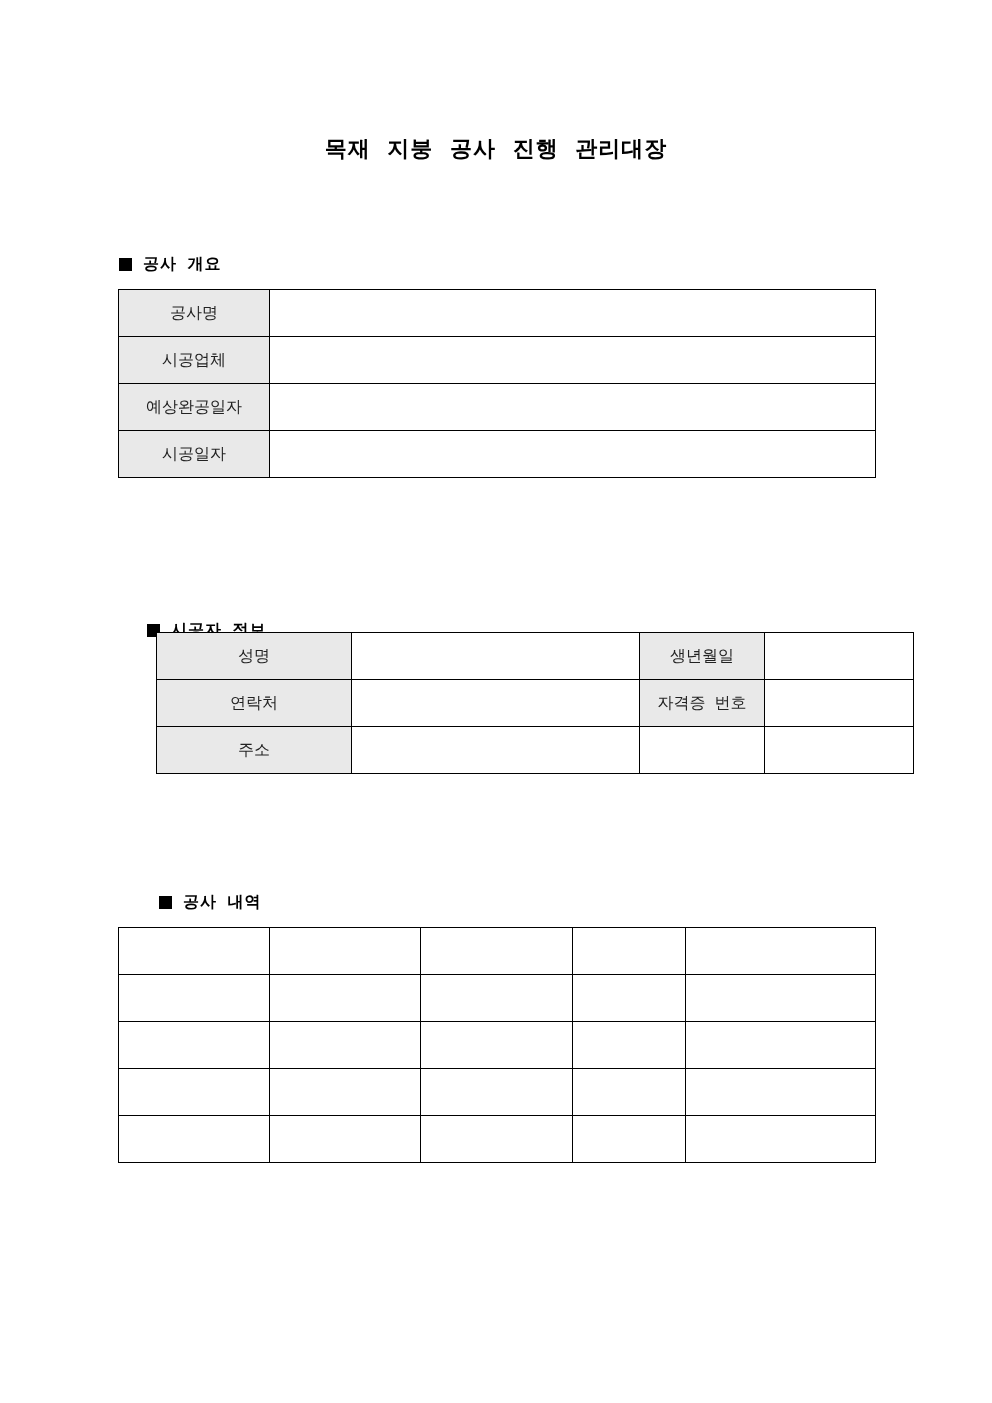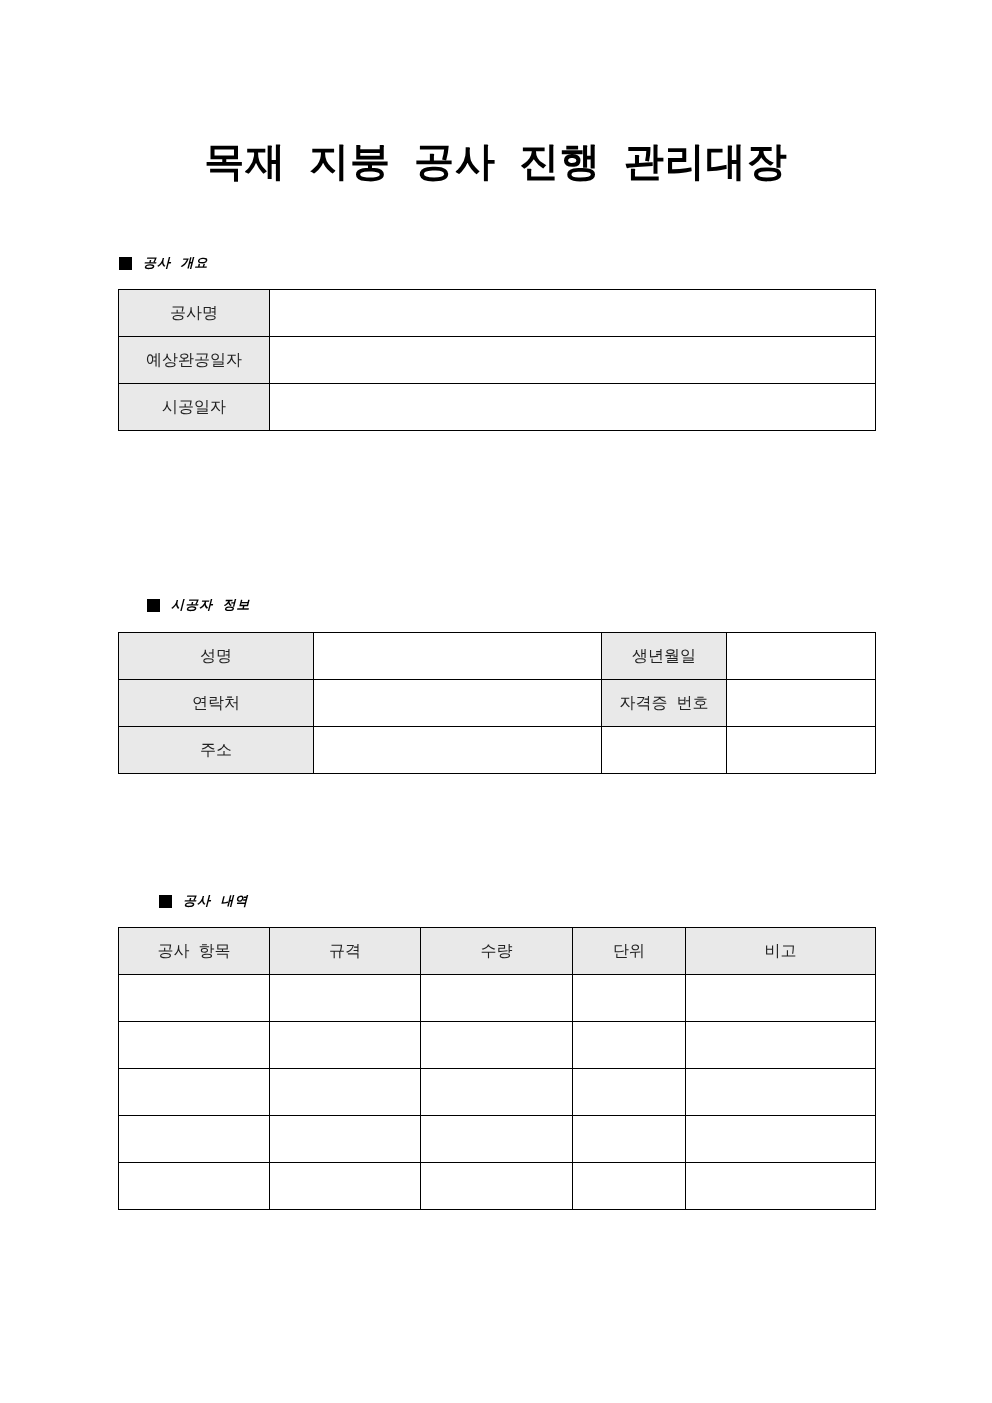--- a/index.html
+++ b/index.html
@@ -3,27 +3,27 @@
   <meta charset="utf-8">
   <style>
     html, body { margin: 0; padding: 0; background: #ffffff; }
     body {
       width: 992px; height: 1403px; position: relative; overflow: hidden;
       font-family: "DejaVu Sans", "Liberation Sans", sans-serif;
       color: #111111;
     }
     .page-title {
       position: absolute; left: 0; top: 134px; width: 992px;
-      text-align: center; font-size: 40px; font-weight: bold;
+      text-align: center; font-size: 22px; font-weight: bold;
       letter-spacing: 1px; word-spacing: 8px; color: #000;
     }
     .section-heading {
-      position: absolute; left: 119px; font-size: 13px; font-weight: bold;
+      position: absolute; left: 119px; font-size: 16px; font-weight: bold;
       color: #000; letter-spacing: 1px; word-spacing: 4px;
-      display: flex; align-items: center; font-style: italic;
+      display: flex; align-items: center;
     }
     .section-heading .square {
       display: inline-block; width: 13px; height: 13px; background: #000;
       margin-right: 11px;
     }
     table.grid {
       position: absolute; left: 118px; border-collapse: collapse;
       table-layout: fixed;
     }
     table.grid td {
@@ -49,36 +49,40 @@
   <colgroup>
       <col style="width:151px">
       <col style="width:606px">
     </colgroup>
   <tbody>
       <tr>
     <td class="label"><span class="cell-text">공사명</span></td>
     <td class="value"></td>
   </tr>
   <tr>
+    <td class="label"><span class="cell-text">시공업체</span></td>
+    <td class="value"></td>
+  </tr>
+  <tr>
     <td class="label"><span class="cell-text">예상완공일자</span></td>
     <td class="value"></td>
   </tr>
   <tr>
     <td class="label"><span class="cell-text">시공일자</span></td>
     <td class="value"></td>
   </tr>
 </tbody>
   </table>
 
-<div class="section-heading" style="top:596px;padding-left:28px;">
+<div class="section-heading" style="top:620px;padding-left:28px;">
   <span class="square"></span>
   <span>시공자 정보</span>
 </div>
 
-<table class="grid" style="top:632px; width:757px;">
+<table class="grid" style="top:632px; width:757px;margin-left:38px;">
   <colgroup>
       <col style="width:195px">
       <col style="width:288px">
       <col style="width:125px">
       <col style="width:149px">
     </colgroup>
   <tbody>
       <tr>
     <td class="label"><span class="cell-text">성명</span></td>
     <td class="value"></td>
@@ -107,27 +111,20 @@
 
 <table class="grid" style="top:927px; width:757px;">
   <colgroup>
     <col style="width:151px">
       <col style="width:151px">
       <col style="width:152px">
       <col style="width:113px">
       <col style="width:190px">
   </colgroup>
   <tbody>
-      <tr>
-    <td class="label"><span class="cell-text">공사 항목</span></td>
-    <td class="label"><span class="cell-text">규격</span></td>
-    <td class="label"><span class="cell-text">수량</span></td>
-    <td class="label"><span class="cell-text">단위</span></td>
-    <td class="label"><span class="cell-text">비고</span></td>
-  </tr>
   <tr>
     <td class="value"></td>
     <td class="value"></td>
     <td class="value"></td>
     <td class="value"></td>
     <td class="value"></td>
   </tr>
   <tr>
     <td class="value"></td>
     <td class="value"></td>

